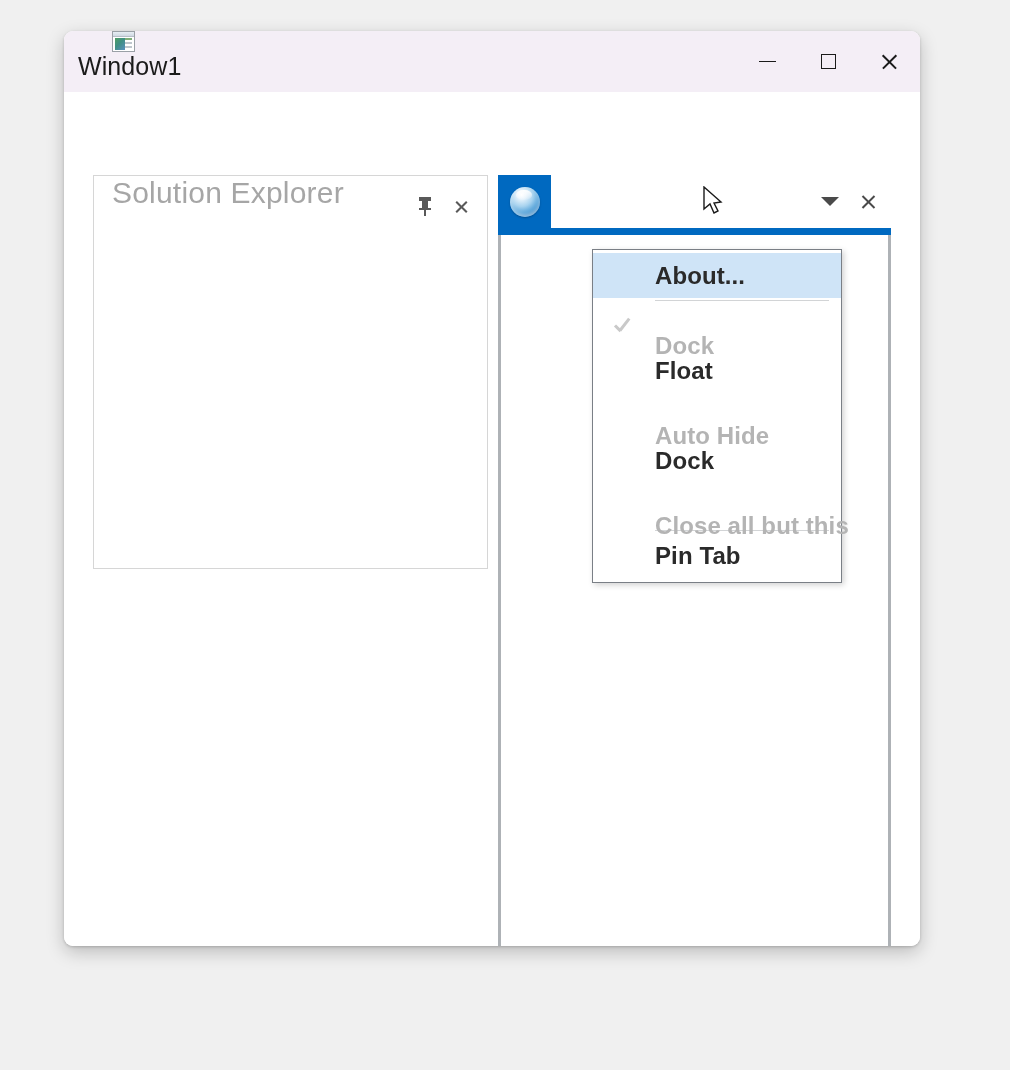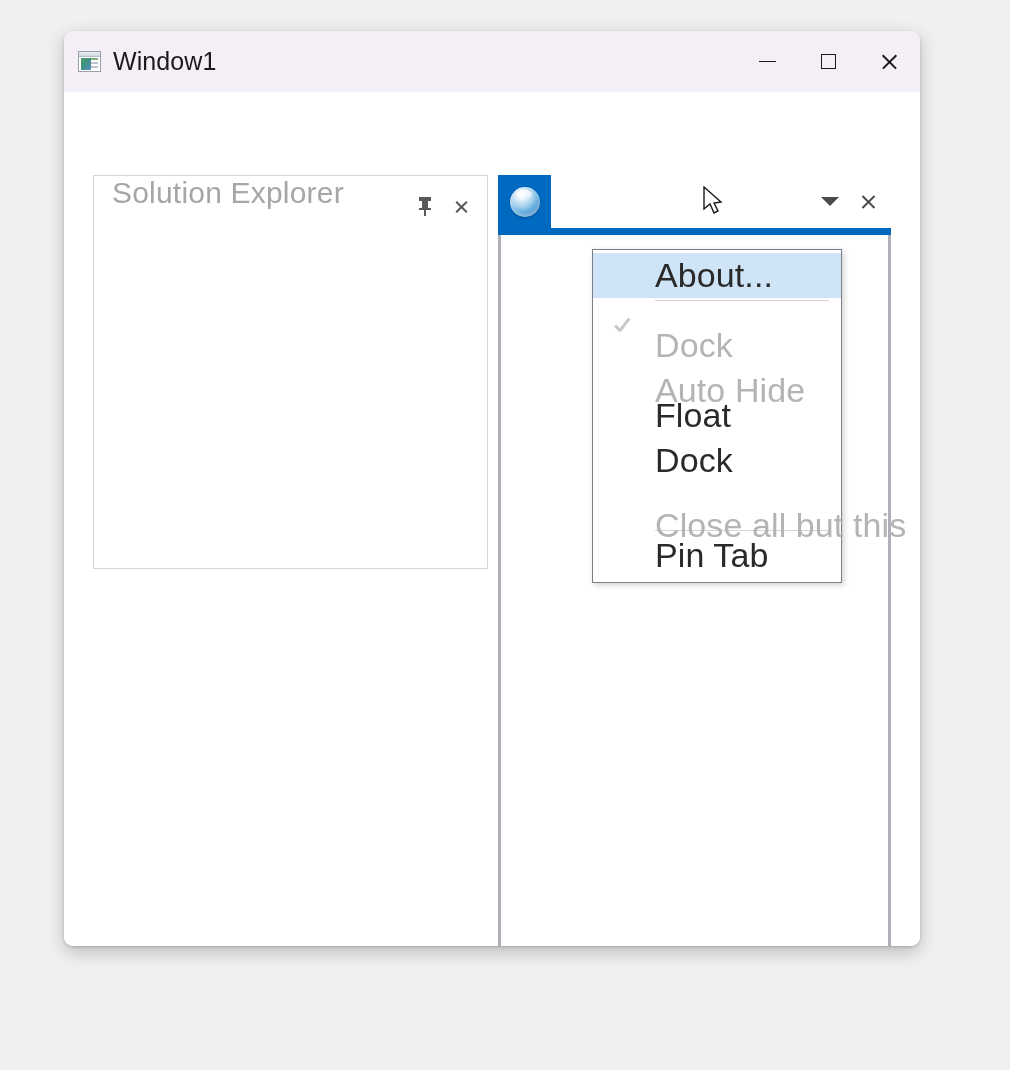--- a/index.html
+++ b/index.html
@@ -38,20 +38,21 @@
     background: #f4eef6;
     display: flex;
     align-items: center;
   }
 
   .titlebar-left {
     display: flex;
     align-items: center;
     padding-left: 14px;
     height: 100%;
+    flex-direction: column;
   }
 
   .app-icon {
     width: 23px;
     height: 21px;
     position: relative;
     border: 1px solid #9aa0a6;
     background: #ffffff;
     box-sizing: border-box;
     margin-right: 12px;
@@ -350,22 +351,22 @@
     box-sizing: border-box;
   }
   .menu-item .mi-check {
     width: 62px;
     display: flex;
     align-items: center;
     justify-content: center;
     flex: none;
   }
   .menu-item .mi-label {
-    font-size: 34px;
-    font-weight: 400;
+    font-size: 24px;
+    font-weight: 700;
     color: #2a2a2a;
     letter-spacing: 0.1px;
     white-space: nowrap;
   }
   .menu-item.disabled .mi-label { color: #b4b4b4; margin-top: 40px; }
   .menu-item.highlighted { background: #cfe4f7; }
 
   .check-glyph {
     position: relative;
     width: 20px;
@@ -486,27 +487,27 @@
             <span class="mi-check"></span>
             <span class="mi-label">About...</span>
           </div>
           <div class="menu-sep"></div>
           <div class="menu-item disabled">
             <span class="mi-check">
               <span class="check-glyph"></span>
             </span>
             <span class="mi-label">Dock</span>
           </div>
+          <div class="menu-item">
+            <span class="mi-check"></span>
+            <span class="mi-label">Float</span>
+          </div>
           <div class="menu-item disabled">
             <span class="mi-check"></span>
             <span class="mi-label">Auto Hide</span>
-          </div>
-          <div class="menu-item">
-            <span class="mi-check"></span>
-            <span class="mi-label">Float</span>
           </div>
           <div class="menu-item">
             <span class="mi-check"></span>
             <span class="mi-label">Dock</span>
           </div>
           <div class="menu-item disabled">
             <span class="mi-check"></span>
             <span class="mi-label">Close all but this</span>
           </div>
           <div class="menu-sep"></div>

